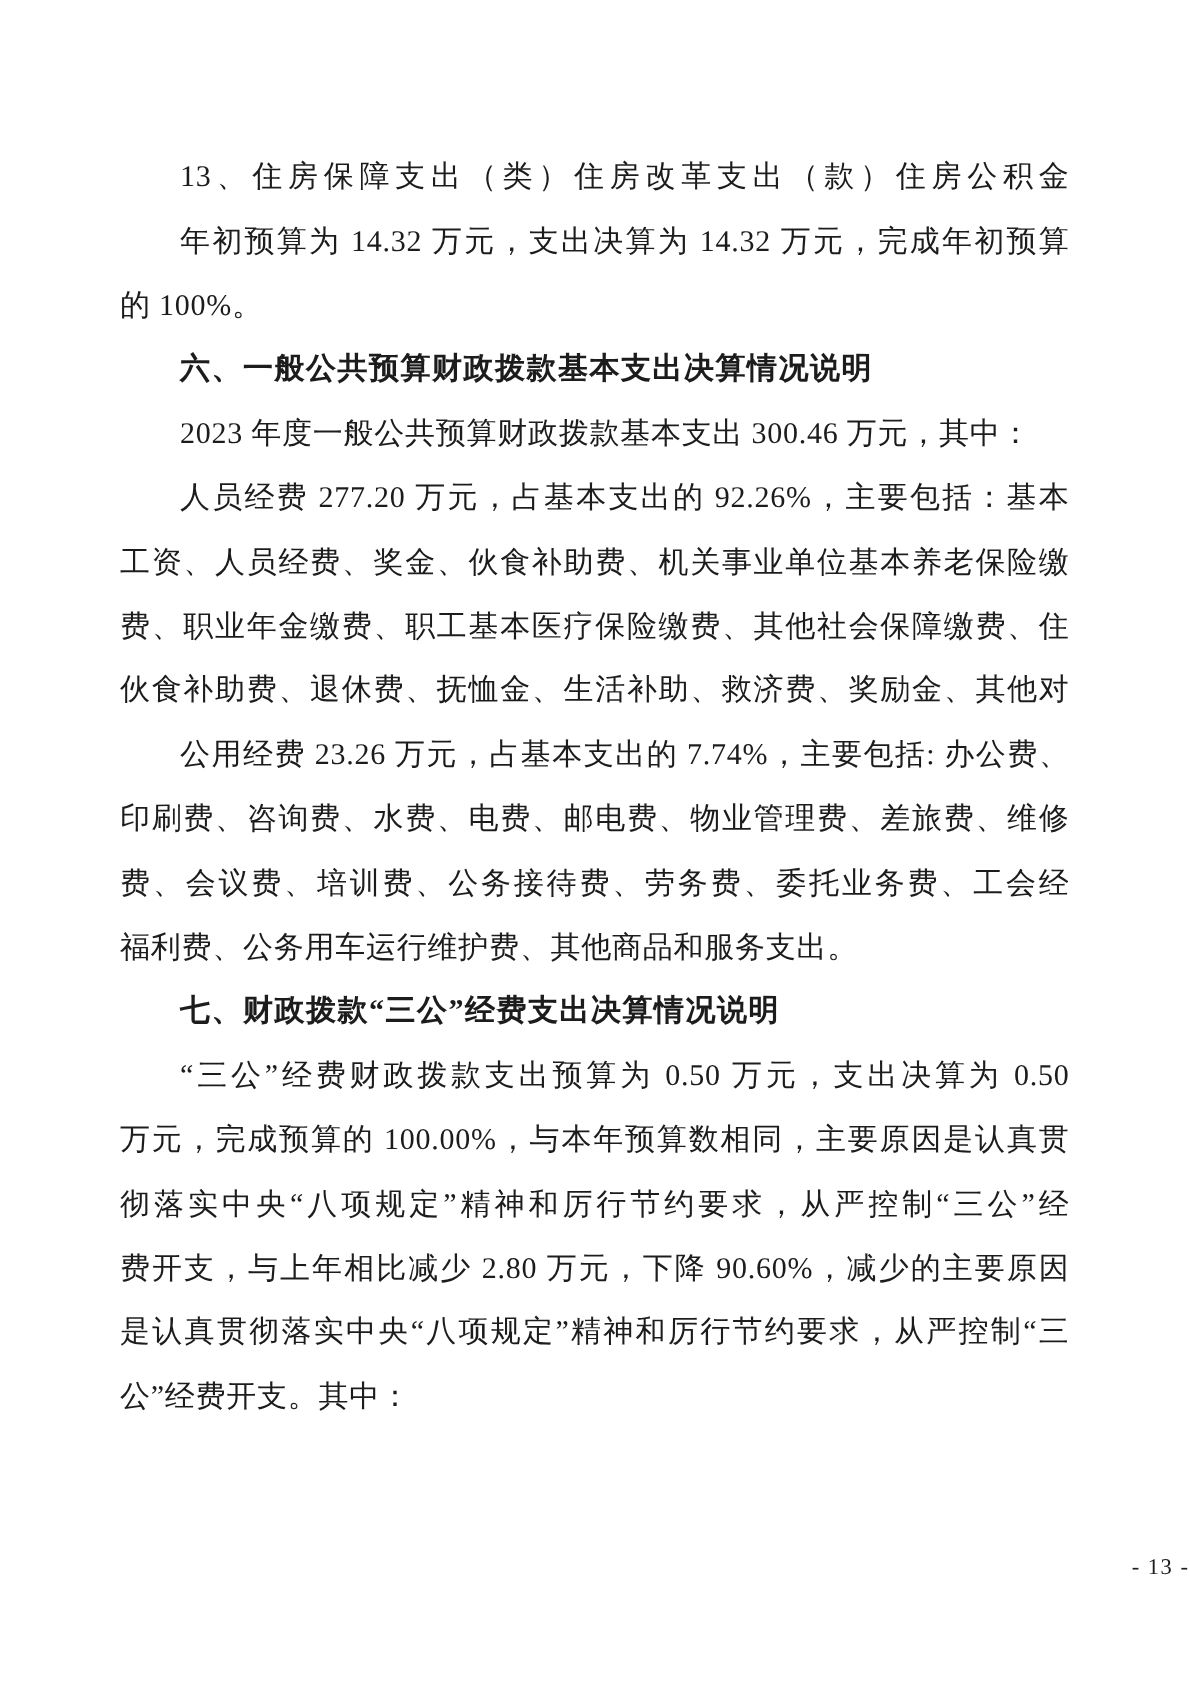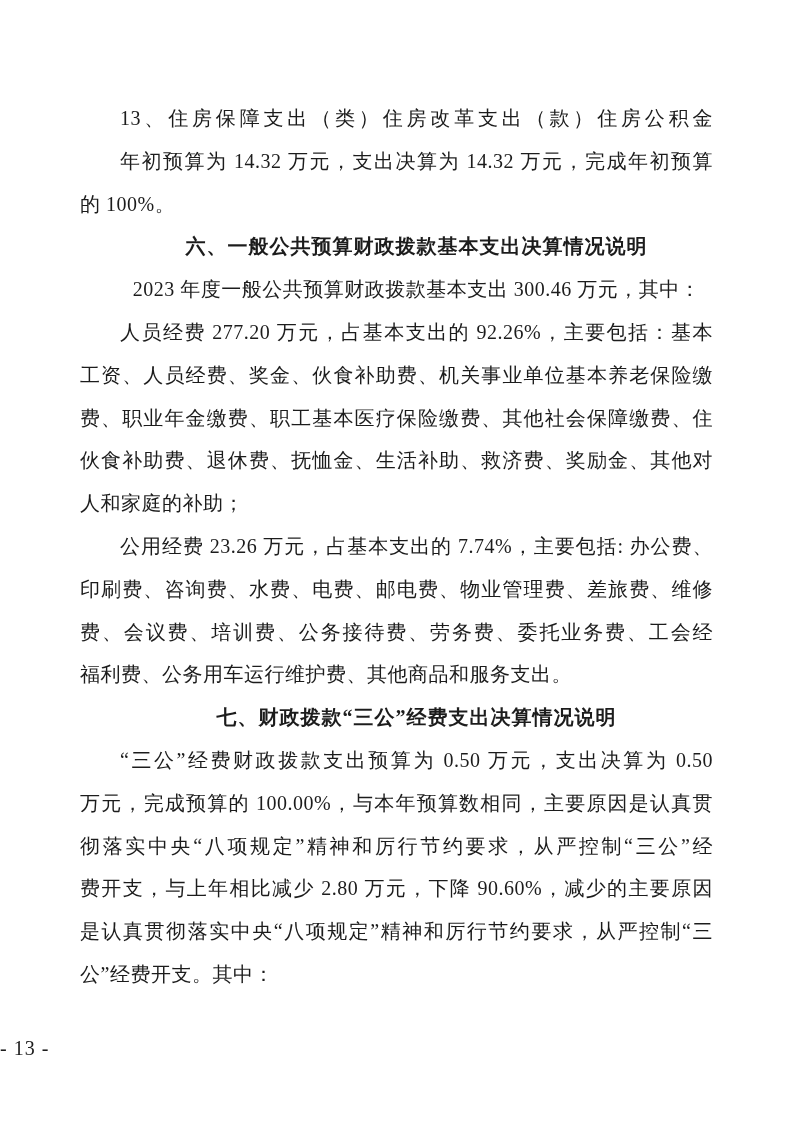--- a/index.html
+++ b/index.html
@@ -25,53 +25,52 @@
   }
   .line {
     font-size: 20px;
     line-height: 42.8px;
     height: 42.8px;
     overflow: hidden;
     text-align: left;
     letter-spacing: 0.5px;
   }
   
-  .ind { text-indent: 2em; text-align: center; }
+  .ind { text-indent: 2em; }
   
   .jl {
     text-align: justify;
     text-align-last: justify;
   }
   .bold { font-weight: bold; letter-spacing: 1px; }
   .footer {
     position: absolute;
     left: 0;
     right: 0;
     top: 1037px;
-    text-align: left;
-    font-size: 20px;
+    text-align: right;
+    font-size: 15px;
     color: #1c1c1c;
     letter-spacing: 1px;
   }
 </style>
 </head>
 <body>
 
 <div class="page">
   <div class="text-body">
     <div class="line ind jl">13、住房保障支出（类）住房改革支出（款）住房公积金（项）。</div>
     <div class="line ind jl">年初预算为 14.32 万元，支出决算为 14.32 万元，完成年初预算</div>
     <div class="line">的 100%。</div>
     <div class="line ind bold">六、一般公共预算财政拨款基本支出决算情况说明</div>
     <div class="line ind">2023 年度一般公共预算财政拨款基本支出 300.46 万元，其中：</div>
     <div class="line ind jl">人员经费 277.20 万元，占基本支出的 92.26%，主要包括：基本</div>
     <div class="line jl">工资、人员经费、奖金、伙食补助费、机关事业单位基本养老保险缴</div>
     <div class="line jl">费、职业年金缴费、职工基本医疗保险缴费、其他社会保障缴费、住</div>
     <div class="line jl">伙食补助费、退休费、抚恤金、生活补助、救济费、奖励金、其他对个</div>
-    <div class="line">人和家庭的补助；</div>
     <div class="line ind jl">公用经费 23.26 万元，占基本支出的 7.74%，主要包括: 办公费、</div>
     <div class="line jl">印刷费、咨询费、水费、电费、邮电费、物业管理费、差旅费、维修（护）</div>
     <div class="line jl">费、会议费、培训费、公务接待费、劳务费、委托业务费、工会经费、</div>
     <div class="line">福利费、公务用车运行维护费、其他商品和服务支出。</div>
     <div class="line ind bold">七、财政拨款“三公”经费支出决算情况说明</div>
     <div class="line ind jl">“三公”经费财政拨款支出预算为 0.50 万元，支出决算为 0.50</div>
     <div class="line jl">万元，完成预算的 100.00%，与本年预算数相同，主要原因是认真贯</div>
     <div class="line jl">彻落实中央“八项规定”精神和厉行节约要求，从严控制“三公”经</div>
     <div class="line jl">费开支，与上年相比减少 2.80 万元，下降 90.60%，减少的主要原因</div>
     <div class="line jl">是认真贯彻落实中央“八项规定”精神和厉行节约要求，从严控制“三</div>

